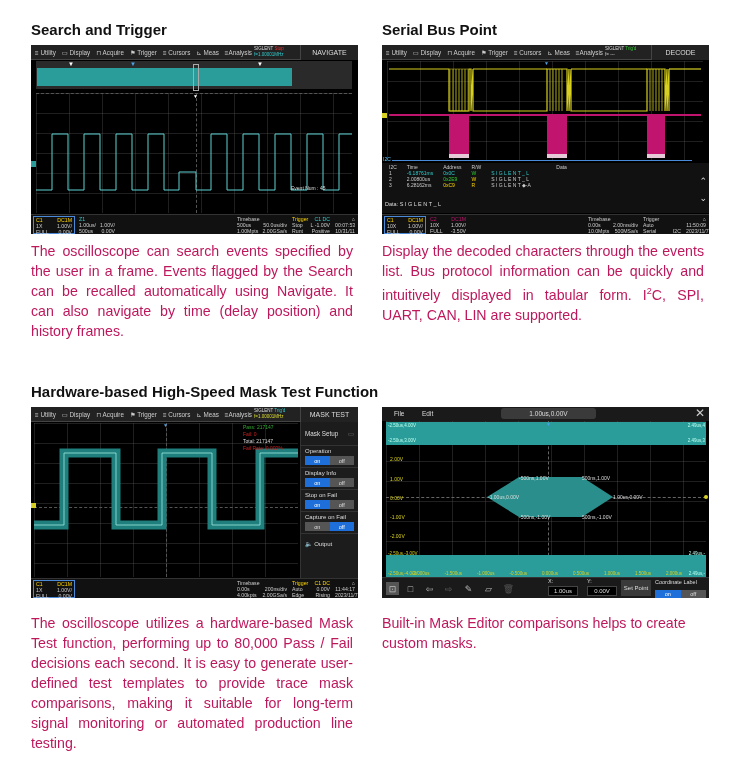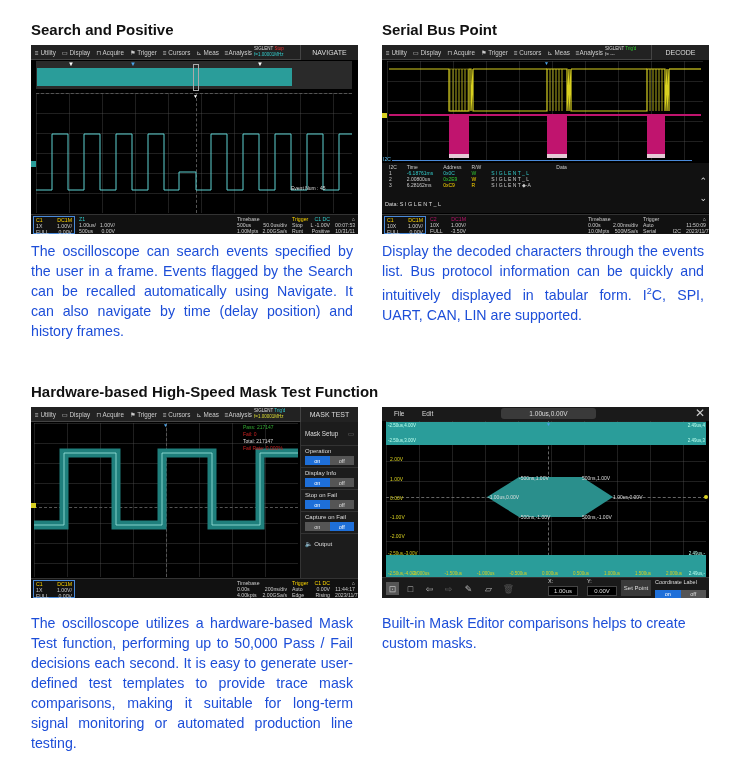--- a/index.html
+++ b/index.html
@@ -1,18 +1,18 @@
 <!DOCTYPE html>
 <html><head>
 <meta charset="utf-8">
 <style>
   * { box-sizing: border-box; margin: 0; padding: 0; }
   body { width: 750px; height: 760px; background: #ffffff; font-family: "Liberation Sans", sans-serif; position: relative; overflow: hidden; color: #111; }
   .section-title { position: absolute; font-weight: bold; font-size: 15px; color: #111; }
-  .desc { position: absolute; font-size: 14.2px; line-height: 20px; color: #1d4ed8; text-align: justify; }
+  .desc { position: absolute; font-size: 14.2px; line-height: 20px; color: #be185d; text-align: justify; }
   .scope { position: absolute; background: #000; overflow: hidden; font-family: "Liberation Sans", sans-serif; }
   .menubar { position: absolute; left: 0; top: 0; right: 0; height: 15px; background: #222; border-bottom: 1px solid #444; display: flex; align-items: center; font-size: 6.3px; color: #ccc; padding-left: 4px; white-space: nowrap; }
   .menubar .mi { margin-right: 6px; }
   .menubar .brand { position: absolute; left: 223px; top: 1px; font-size: 4.5px; line-height: 6px; color: #ddd; }
   .menubar .brand .sub { color: #3cc; }
   .menubar .mode { position: absolute; right: 0; top: 0; width: 58px; height: 15px; background: #222; color: #ddd; font-size: 7px; display: flex; align-items: center; justify-content: center; border-left: 1px solid #444; }
   .grid { position: absolute; background-image: linear-gradient(to right, rgba(90,90,90,0.35) 1px, transparent 1px), linear-gradient(to bottom, rgba(90,90,90,0.35) 1px, transparent 1px); background-size: 33px 20px; }
   .statusbar { position: absolute; left: 0; right: 0; bottom: 0; height: 20px; background: #111; border-top: 1px solid #333; font-size: 5.2px; color: #ccc; }
   .sb-box { position: absolute; top: 1px; height: 18px; line-height: 6px; padding: 0 2px; }
   .sb-box .row { display: flex; justify-content: space-between; }
@@ -27,21 +27,21 @@
   .tg-off { background: #555; color: #ddd; }
   .tbl { position: absolute; font-size: 5px; color: #ccc; }
   .tbl td { padding: 0 5px; white-space: nowrap; }
   .me-top { position: absolute; left: 0; right: 0; top: 0; height: 14px; background: #1a1a1a; font-size: 6.5px; color: #ddd; }
   .me-bottom { position: absolute; left: 0; right: 0; bottom: 0; height: 21px; background: #1a1a1a; font-size: 6px; color: #ddd; border-top: 1px solid #333; }
   .tool { position: absolute; top: 4px; width: 13px; height: 13px; display: flex; align-items: center; justify-content: center; color: #bbb; font-size: 9px; }
 </style>
 </head>
 <body>
 
-<div class="section-title" style="left:31px; top:21px;">Search and Positive</div>
+<div class="section-title" style="left:31px; top:21px;">Search and Trigger</div>
 
 <div class="scope" style="left:31px; top:45px; width:327px; height:189px;">
   <div class="menubar">
     <span class="mi">≡ <span>Utility</span></span>
     <span class="mi">▭ <span>Display</span></span>
     <span class="mi">⊓ <span>Acquire</span></span>
     <span class="mi">⚑ <span>Trigger</span></span>
     <span class="mi">≡ <span>Cursors</span></span>
     <span class="mi">⊾ <span>Meas</span></span>
     <span class="mi">≡<span>Analysis</span></span>
@@ -389,21 +389,21 @@
         </div>
     </div>
     <div class="sb-box" style="left:302px; width:24px; text-align:right;">
       <div>⌂</div>
         <div>11:44:17</div>
         <div>2023/11/7</div>
     </div>
   </div>
 </div>
 
-<div class="desc" style="left:31px; top:613px; width:322px;">The oscilloscope utilizes a hardware-based Mask Test function, performing up to 50,000 Pass / Fail decisions each second. It is easy to generate user-defined test templates to provide trace mask comparisons, making it suitable for long-term signal monitoring or automated production line testing.</div>
+<div class="desc" style="left:31px; top:613px; width:322px;">The oscilloscope utilizes a hardware-based Mask Test function, performing up to 80,000 Pass / Fail decisions each second. It is easy to generate user-defined test templates to provide trace mask comparisons, making it suitable for long-term signal monitoring or automated production line testing.</div>
 
 <div class="scope" style="left:382px; top:407px; width:327px; height:191px;">
   <div class="me-top">
     <span style="position:absolute; left:12px; top:3px;">File</span>
     <span style="position:absolute; left:40px; top:3px;">Edit</span>
     <div style="position:absolute; left:119px; top:1px; width:95px; height:11px; background:#3a3a3a; border-radius:3px; text-align:center; line-height:11px; font-size:6.5px;">1.00us,0.00V</div>
     <span style="position:absolute; right:4px; top:-1px; font-size:12px; color:#ccc;">✕</span>
   </div>
   <div class="grid" style="left:4px; top:14px; width:320px; height:155px;"></div>
   <div style="position:absolute; left:4px; top:90px; width:320px; border-top:1px dashed #666;"></div>

